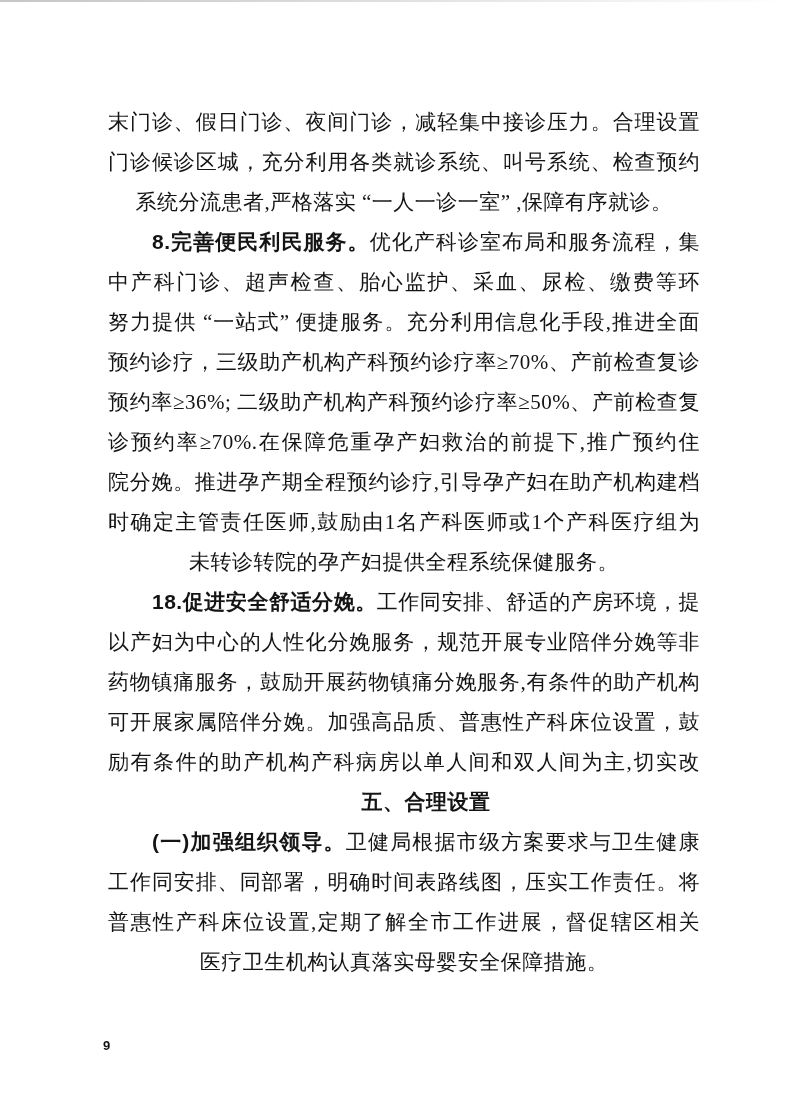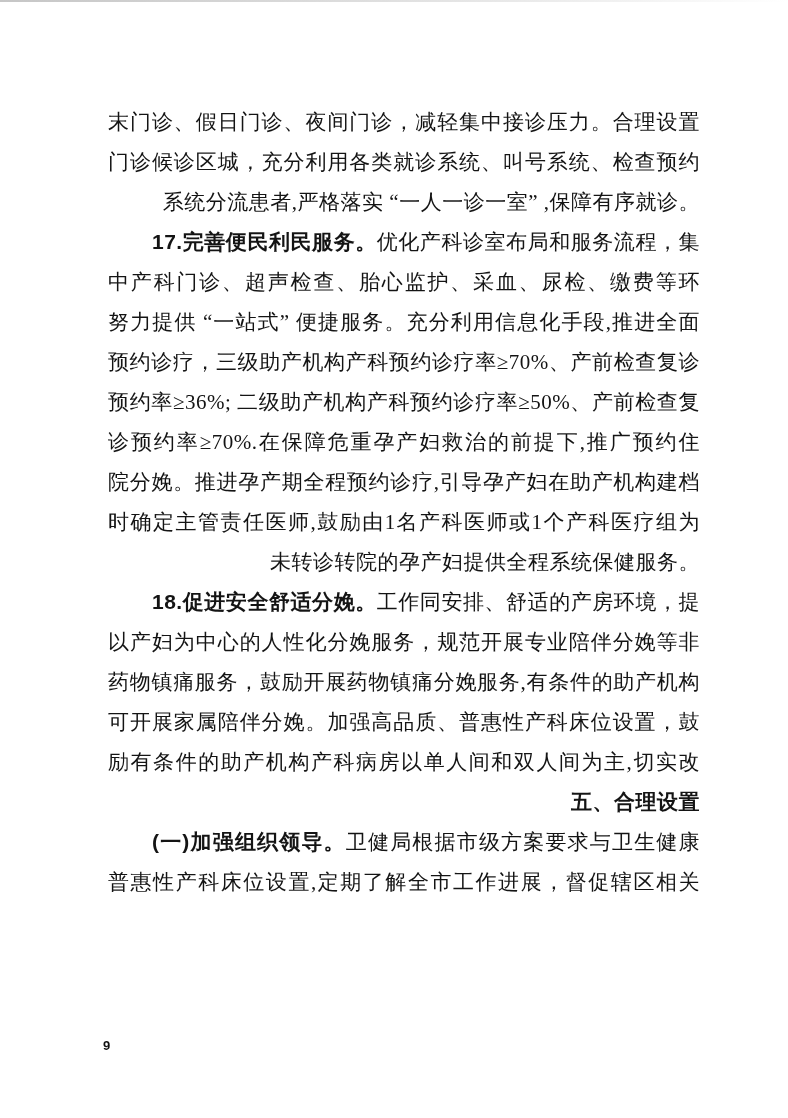--- a/index.html
+++ b/index.html
@@ -23,21 +23,21 @@
     left: 108px;
     top: 102px;
     width: 592px;
   }
   .para { margin: 0; }
   .line {
     height: 40px;
     line-height: 40px;
     font-size: 21px;
     letter-spacing: 0.5px;
-    text-align: right;
+    text-align: center;
     overflow: hidden;
   }
   .line.fill {
     text-align: justify;
     text-align-last: justify;
   }
   .line.indent {
     padding-left: 44px;
   }
   .seg { font-weight: normal; }
@@ -60,21 +60,21 @@
 
 <main class="page">
   <div class="scan-edge-top"></div>
   <section class="doc-body" id="doc-body">
       <div class="para">
         <div class="line fill"><span class="seg">末门诊、假日门诊、夜间门诊，减轻集中接诊压力。合理设置</span></div>
         <div class="line fill"><span class="seg">门诊候诊区城，充分利用各类就诊系统、叫号系统、检查预约</span></div>
         <div class="line"><span class="seg">系统分流患者,严格落实 “一人一诊一室” ,保障有序就诊。</span></div>
       </div>
       <div class="para">
-        <div class="line indent fill"><span class="seg bold">17.完善便民利民服务。</span><span class="seg">优化产科诊室布局和服务流程，集</span></div>
+        <div class="line indent fill"><span class="seg bold">8.完善便民利民服务。</span><span class="seg">优化产科诊室布局和服务流程，集</span></div>
         <div class="line fill"><span class="seg">中产科门诊、超声检查、胎心监护、采血、尿检、缴费等环节，</span></div>
         <div class="line fill"><span class="seg">努力提供 “一站式” 便捷服务。充分利用信息化手段,推进全面</span></div>
         <div class="line fill"><span class="seg">预约诊疗，三级助产机构产科预约诊疗率≥70%、产前检查复诊</span></div>
         <div class="line fill"><span class="seg">预约率≥36%; 二级助产机构产科预约诊疗率≥50%、产前检查复</span></div>
         <div class="line fill"><span class="seg">诊预约率≥70%.在保障危重孕产妇救治的前提下,推广预约住</span></div>
         <div class="line fill"><span class="seg">院分娩。推进孕产期全程预约诊疗,引导孕产妇在助产机构建档</span></div>
         <div class="line fill"><span class="seg">时确定主管责任医师,鼓励由1名产科医师或1个产科医疗组为</span></div>
         <div class="line"><span class="seg">未转诊转院的孕产妇提供全程系统保健服务。</span></div>
       </div>
       <div class="para">
@@ -82,17 +82,19 @@
         <div class="line fill"><span class="seg">以产妇为中心的人性化分娩服务，规范开展专业陪伴分娩等非</span></div>
         <div class="line fill"><span class="seg">药物镇痛服务，鼓励开展药物镇痛分娩服务,有条件的助产机构</span></div>
         <div class="line fill"><span class="seg">可开展家属陪伴分娩。加强高品质、普惠性产科床位设置，鼓</span></div>
         <div class="line fill"><span class="seg">励有条件的助产机构产科病房以单人间和双人间为主,切实改</span></div>
       </div>
       <div class="para">
         <div class="line indent"><span class="seg bold">五、合理设置</span></div>
       </div>
       <div class="para">
         <div class="line indent fill"><span class="seg bold">(一)加强组织领导。</span><span class="seg">卫健局根据市级方案要求与卫生健康</span></div>
+        <div class="line fill"><span class="seg">工作同安排、同部署，明确时间表路线图，压实工作责任。将</span></div>
         <div class="line fill"><span class="seg">普惠性产科床位设置,定期了解全市工作进展，督促辖区相关</span></div>
+        <div class="line"><span class="seg">医疗卫生机构认真落实母婴安全保障措施。</span></div>
       </div>
     </section>
   <div class="page-number">9</div>
 </main>
 
 </body></html>

